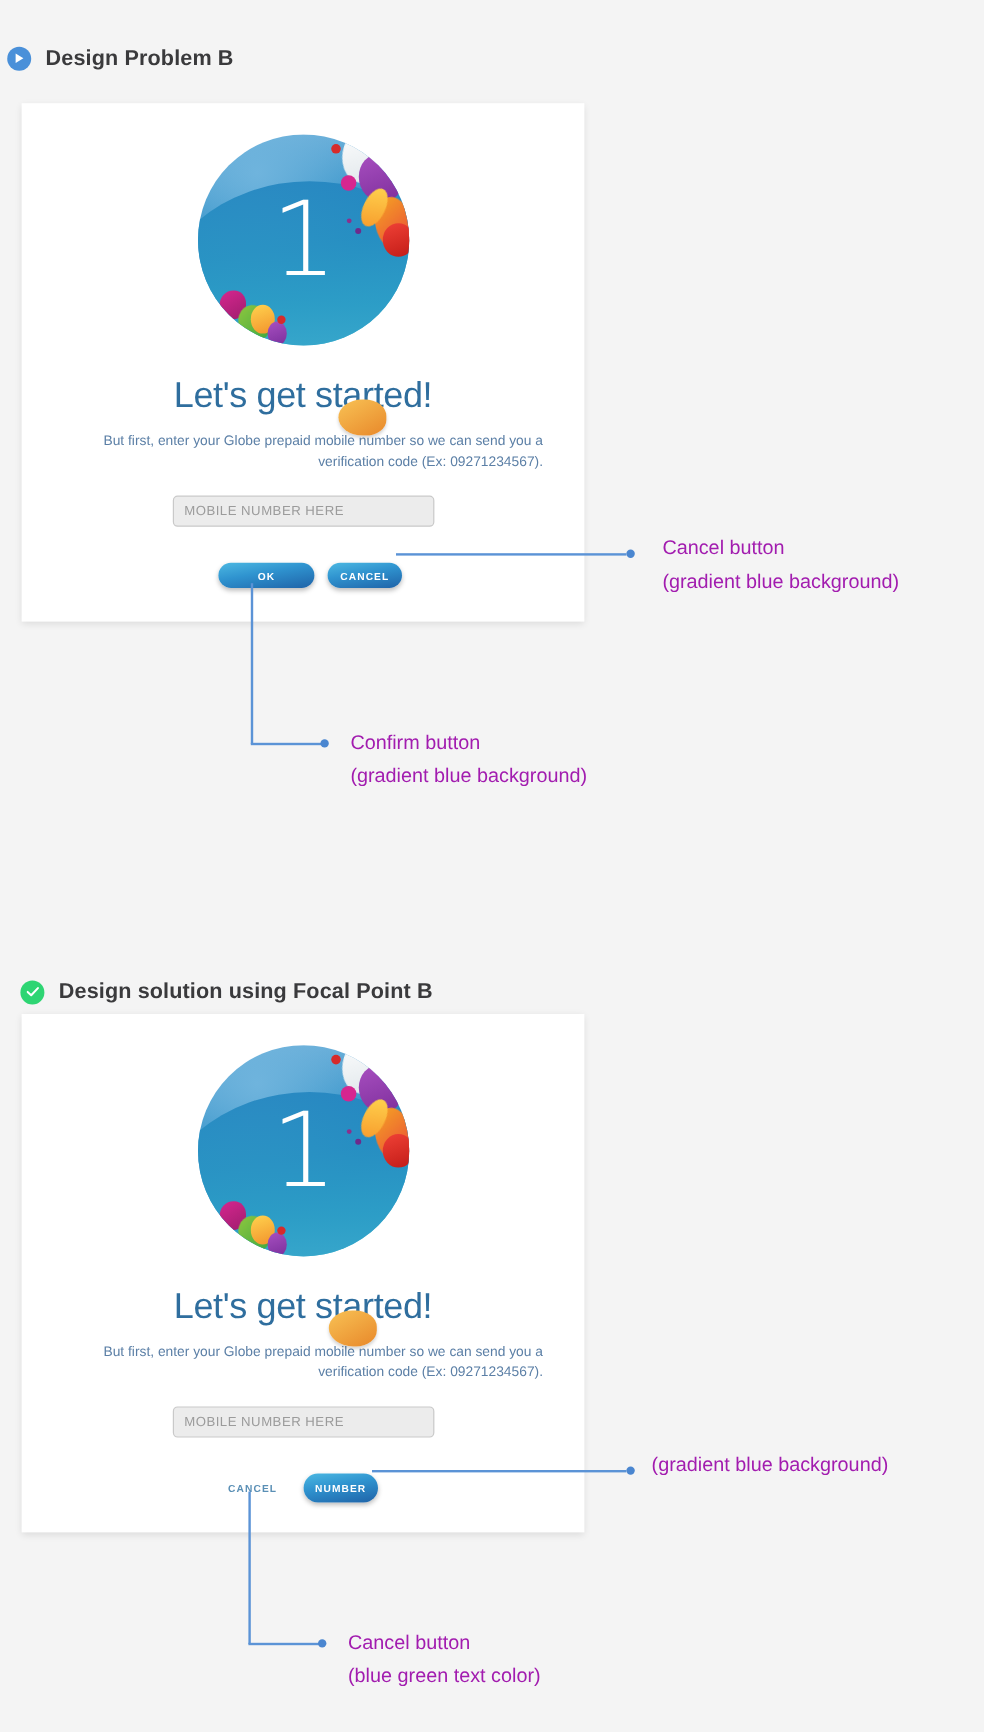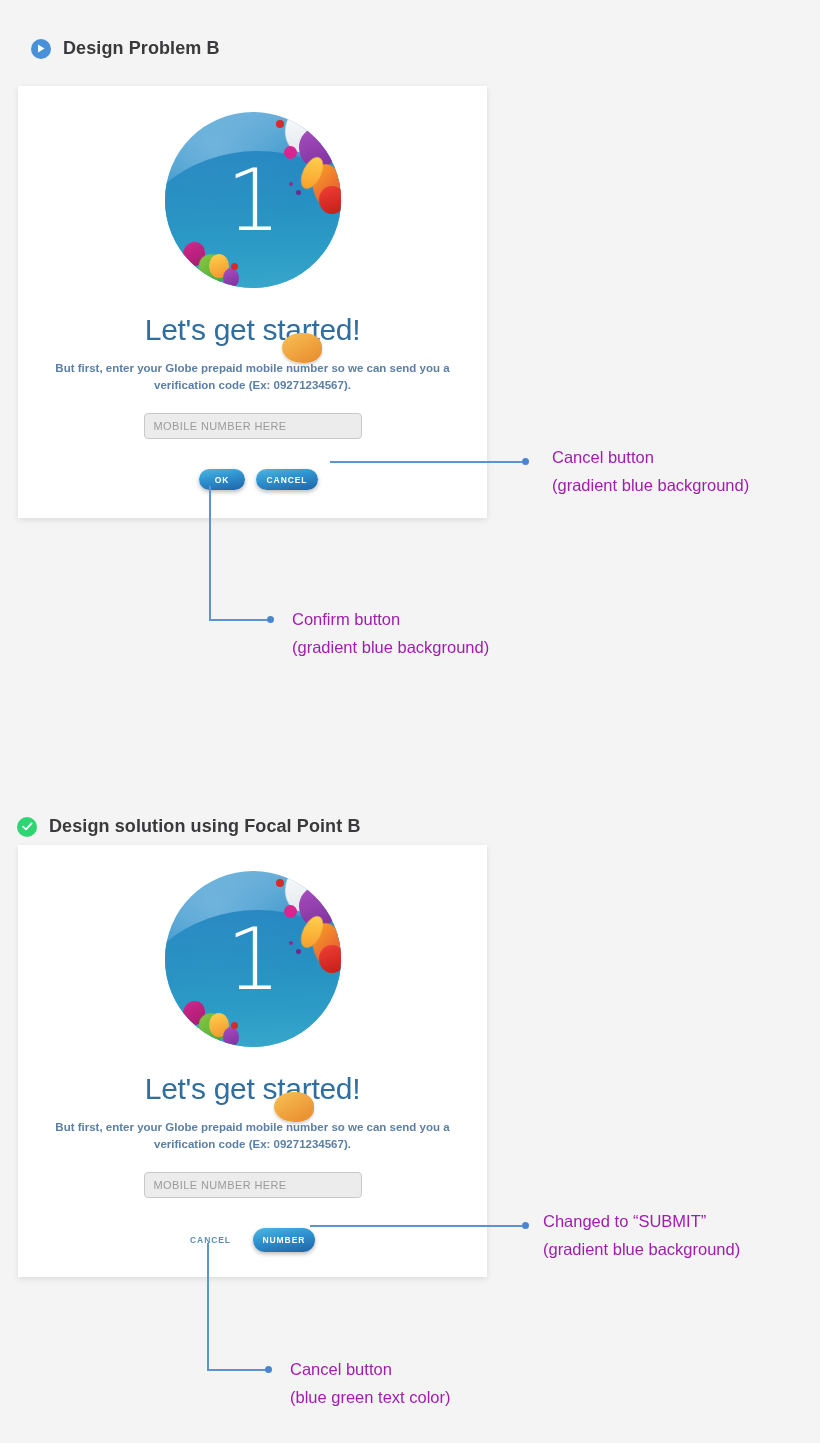--- a/index.html
+++ b/index.html
@@ -31,21 +31,21 @@
   .heading-icon.check { background: #2ed573; }
   .heading-icon svg { display: block; }
   .heading-text {
     font-size: 18px;
     font-weight: bold;
     color: #3a3a3c;
     letter-spacing: 0.1px;
     white-space: nowrap;
   }
 
-  #heading-problem { left: 31px; top: 38px; align-items: center; }
+  #heading-problem { left: 6px; top: 38px; align-items: center; }
   #heading-solution { left: 17px; top: 795px; margin-top: 21px; }
 
   
   .mock-card {
     position: absolute;
     background: #ffffff;
     box-shadow: 0 2px 6px rgba(0,0,0,0.10);
     overflow: hidden;
   }
   #card-problem  { left: 18px; top: 86px;  width: 469px; height: 432px; }
@@ -101,23 +101,22 @@
     color: #2f6e9e;
     font-size: 30px;
     font-weight: normal;
     letter-spacing: -0.3px;
     text-align: center;
   }
   .mock-sub {
     color: #5b7fa6;
     font-size: 11.5px;
     line-height: 1.45;
-    text-align: center;
+    text-align: right;
     width: 400px;
-    font-weight: bold;
   }
 
   
   .mock-input {
     width: 218px;
     height: 26px;
     border: 1px solid #c9c9c9;
     border-radius: 4px;
     background: #ececec;
     color: #9b9b9b;
@@ -136,21 +135,21 @@
     color: #fff;
     font-size: 8.5px;
     font-weight: bold;
     letter-spacing: 0.9px;
     background: linear-gradient(170deg, #4cb8e2 0%, #2f93cf 42%, #1f63a8 100%);
     box-shadow: 0 2px 4px rgba(0,0,0,0.28);
     display: flex; align-items: center; justify-content: center;
     cursor: pointer;
     font-family: "Liberation Sans", sans-serif;
   }
-  #btn-ok     { width: 46px; height: 21px; margin-left: 12px; }
+  #btn-ok     { width: 80px; height: 21px; margin-left: 12px; }
   #btn-cancel { width: 62px; height: 21px; }
   #btn-submit { width: 62px; height: 24px; border-radius: 14px; }
 
   .linkbtn {
     background: none; border: none;
     color: #5a8fb5;
     font-size: 8.5px;
     font-weight: bold;
     letter-spacing: 0.9px;
     cursor: pointer;
@@ -284,21 +283,20 @@
       <div class="btn-row" style="margin-top:30px;gap:22px;">
         <button class="linkbtn">CANCEL</button>
         <button class="pill" id="btn-submit">NUMBER</button>
       </div>
     </div>
   </div>
 
   <div class="leader h" style="left:310px; top:1225px; width:212px;"></div>
   <div class="dot" style="left:522px; top:1222px;"></div>
   <div class="annotation" style="left:543px; top:1208px;">
-    <div>Changed to “SUBMIT”</div>
     <div>(gradient blue background)</div>
   </div>
 
   <div class="leader v" style="left:207px; top:1243px; height:127px;"></div>
   <div class="leader h" style="left:207px; top:1369px; width:60px;"></div>
   <div class="dot" style="left:265px; top:1366px;"></div>
   <div class="annotation" style="left:290px; top:1356px;">
     <div>Cancel button</div>
     <div>(blue green text color)</div>
   </div>

